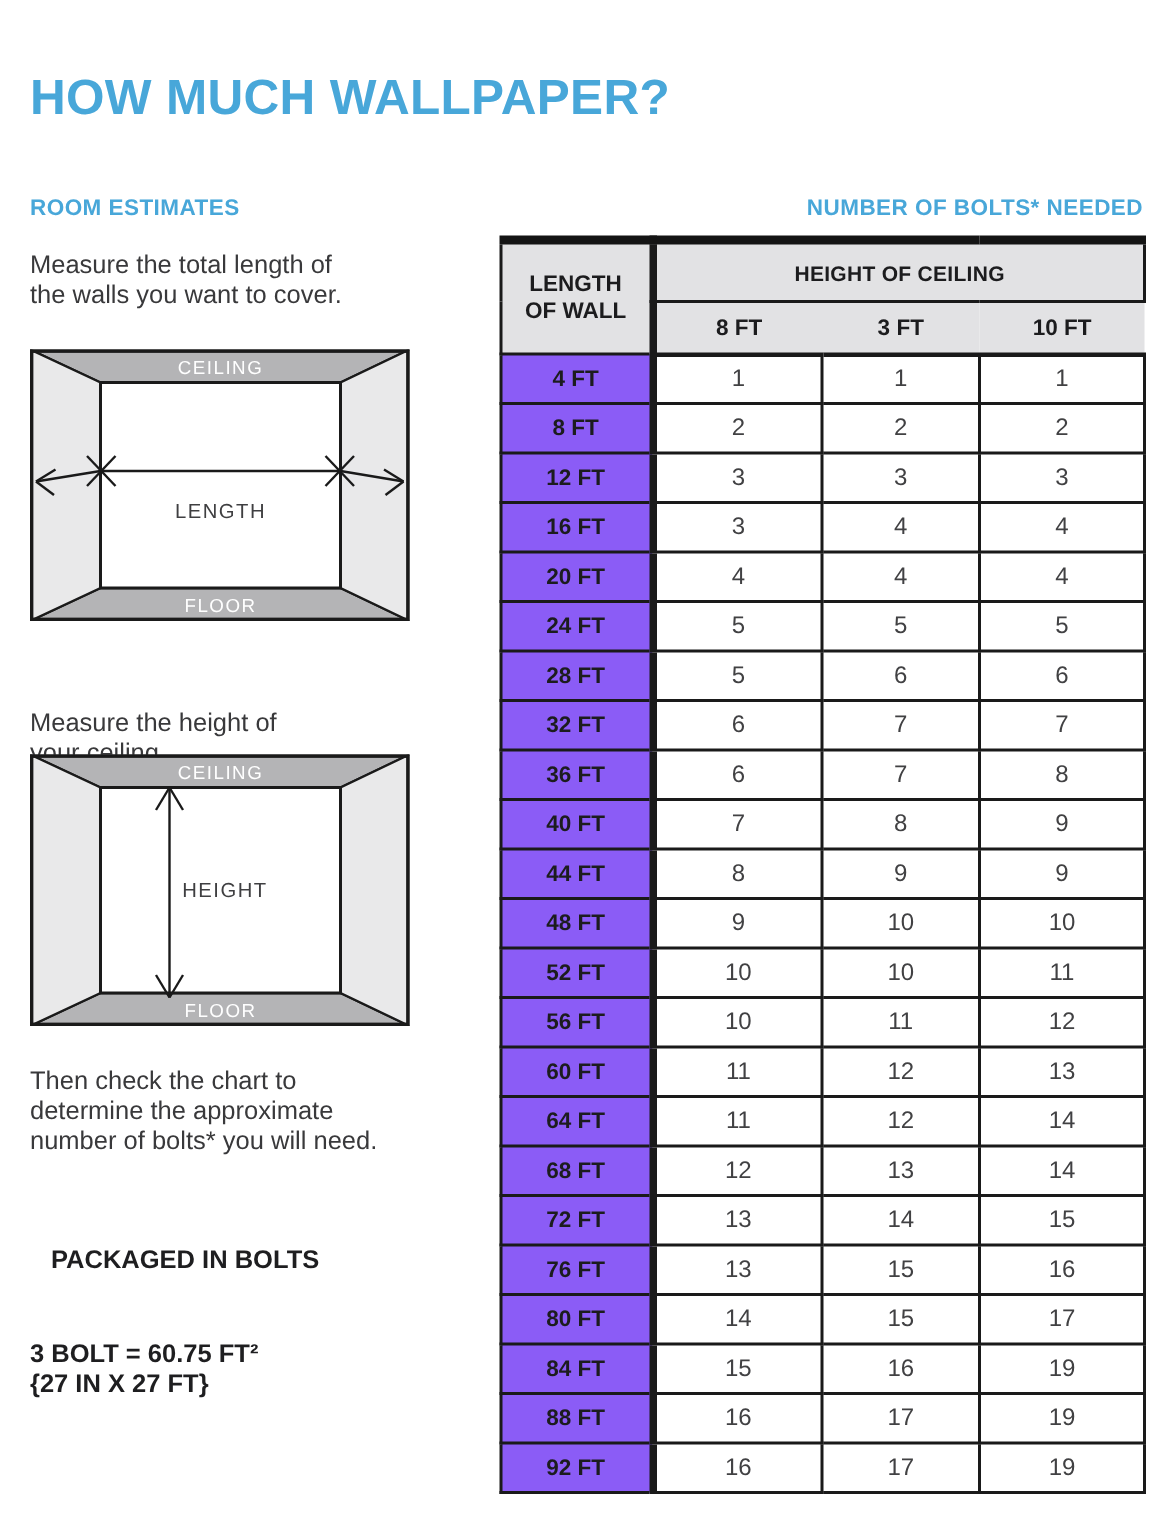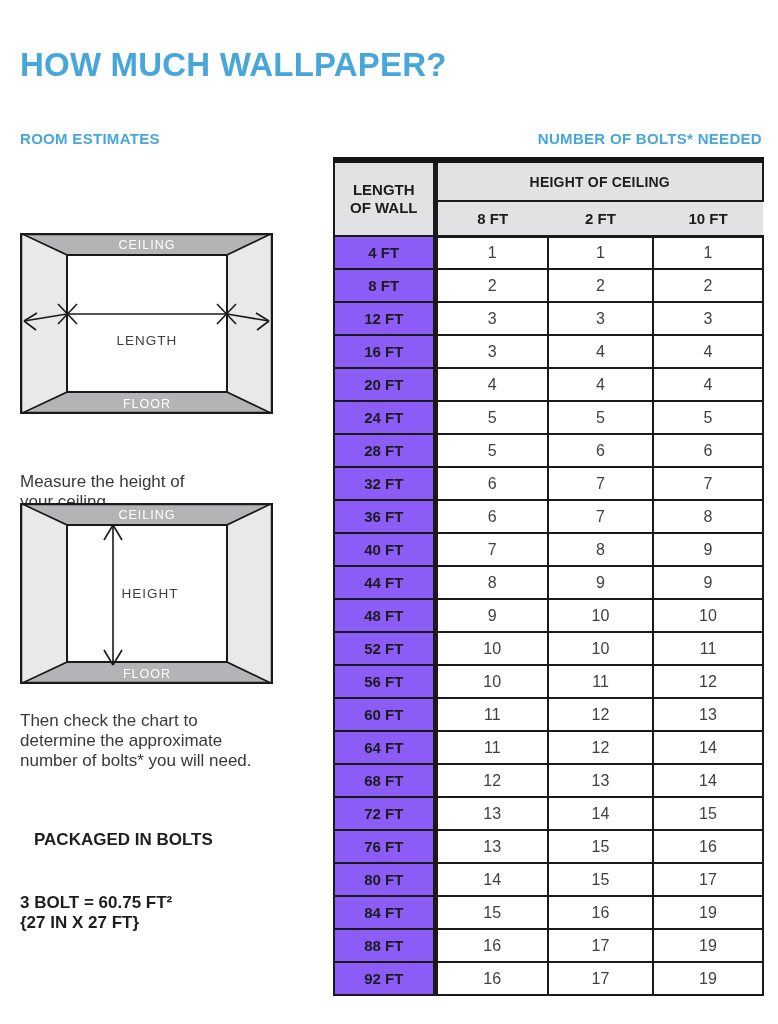--- a/index.html
+++ b/index.html
@@ -68,20 +68,22 @@
 </head>
 <body>
 
 <div class="page">
 
   <div class="page-title">HOW MUCH WALLPAPER?</div>
 
   <div class="section-heading heading-left">ROOM ESTIMATES</div>
   <div class="section-heading heading-right">NUMBER OF BOLTS* NEEDED</div>
 
+  <div class="para para-1">Measure the total length of
+the walls you want to cover.</div>
 
   <svg class="diagram diagram-1" viewBox="0 0 253 181" xmlns="http://www.w3.org/2000/svg">
     <polygon points="0,0 253,0 207,22 47,22" fill="#b4b4b6" stroke="#1a1a1a" stroke-width="1.5"></polygon>
     <polygon points="0,181 253,181 207,159 47,159" fill="#b4b4b6" stroke="#1a1a1a" stroke-width="1.5"></polygon>
     <polygon points="0,0 47,22 47,159 0,181" fill="#e9e9ea" stroke="#1a1a1a" stroke-width="1.5"></polygon>
     <polygon points="253,0 207,22 207,159 253,181" fill="#e9e9ea" stroke="#1a1a1a" stroke-width="1.5"></polygon>
     <rect x="47" y="22" width="160" height="137" fill="#ffffff" stroke="#1a1a1a" stroke-width="2"></rect>
     <rect x="1" y="1" width="251" height="179" fill="none" stroke="#1a1a1a" stroke-width="2.5"></rect>
     <g stroke="#1a1a1a" stroke-width="1.6" fill="none">
       <line x1="47" y1="81" x2="207" y2="81"></line>
@@ -145,21 +147,21 @@
           <col style="width:110px">
       </colgroup>
       <thead>
         <tr>
           <th class="corner" rowspan="2">LENGTH
 OF WALL</th>
           <th class="group" colspan="3">HEIGHT OF CEILING</th>
         </tr>
         <tr class="subhead">
           <th>8 FT</th>
-          <th>2 FT</th>
+          <th>3 FT</th>
           <th>10 FT</th>
         </tr>
       </thead>
       <tbody>
           <tr>
             <th class="row-label">4 FT</th>
             <td>1</td>
             <td>1</td>
             <td>1</td>
           </tr>

